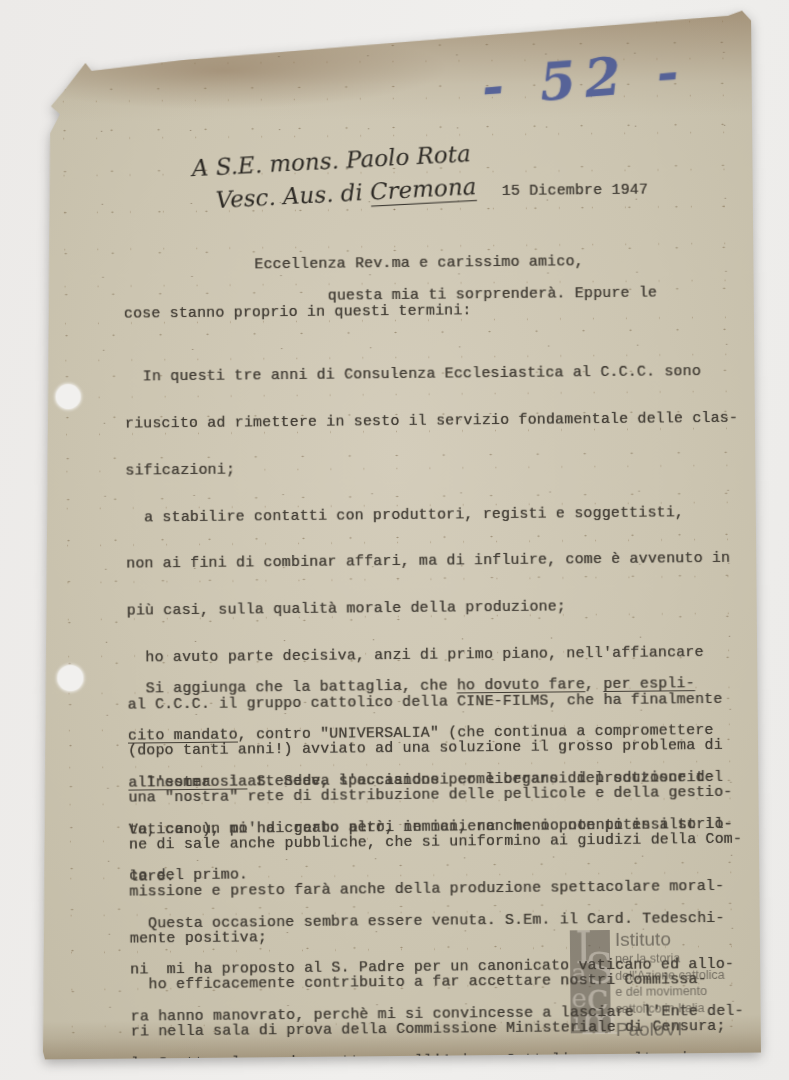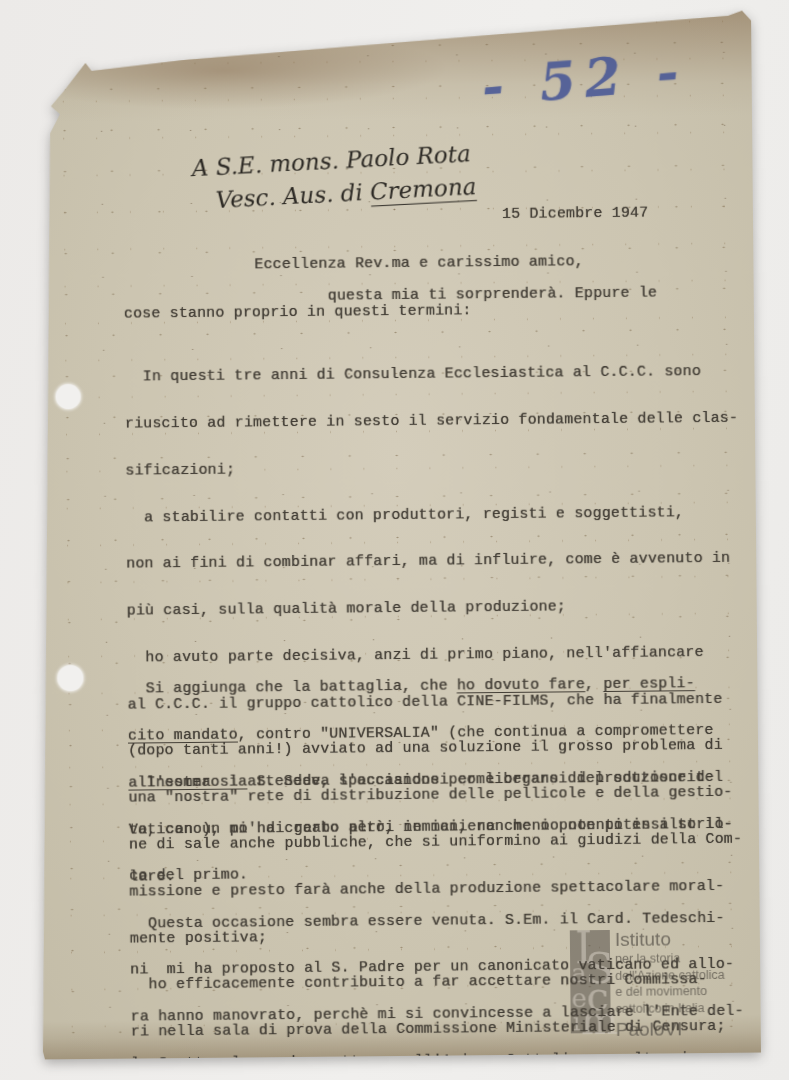--- a/index.html
+++ b/index.html
@@ -62,21 +62,21 @@
   .recipient{left:158px;top:130px;transform:rotate(-2.5deg);font-size:23px;line-height:33px;}
   .recipient .r2{padding-left:22px;}
   .hand-u{border-bottom:1.6px solid #2d2a25;padding-bottom:1px;}
   .pagenum{
     left:448px;top:34px;width:260px;z-index:3;
     font-size:52px;font-weight:bold;letter-spacing:9px;
     color:rgba(73,88,150,0.80);transform:rotate(-4deg);
     text-shadow:0 0 1.5px rgba(73,88,150,0.45);
   }
 
-  .date{left:467px;top:194px;}
+  .date{left:467px;top:171px;}
   .salutation{left:219px;top:242px;}
   .opening1{left:292px;top:274px;}
   .opening2{left:88px;top:290px;}
   .blk1{left:88px;top:322px;}
   .blk2{left:88px;top:634px;}
   .blk3{left:88px;top:728px;}
 
   .watermark{position:absolute;z-index:2;}
   .wm-box{
     left:528px;top:918px;width:40px;height:103px;

